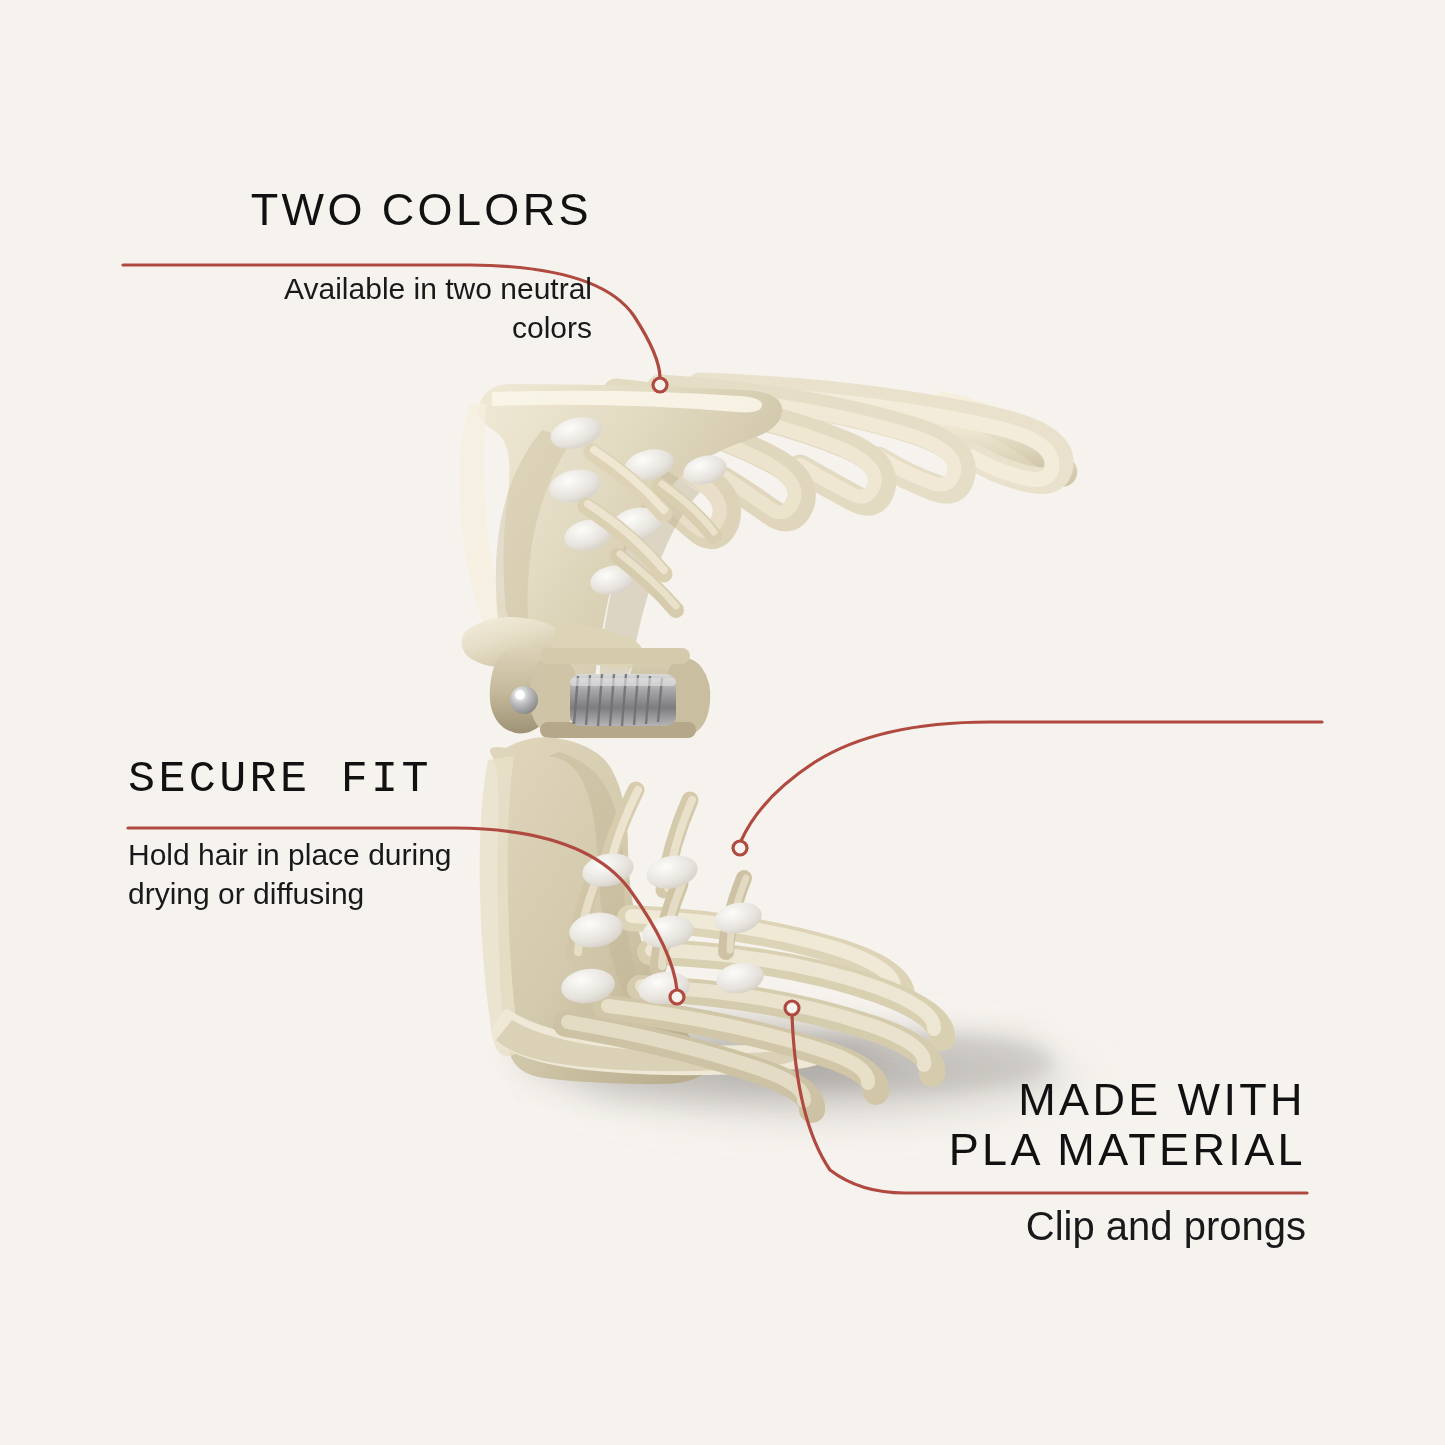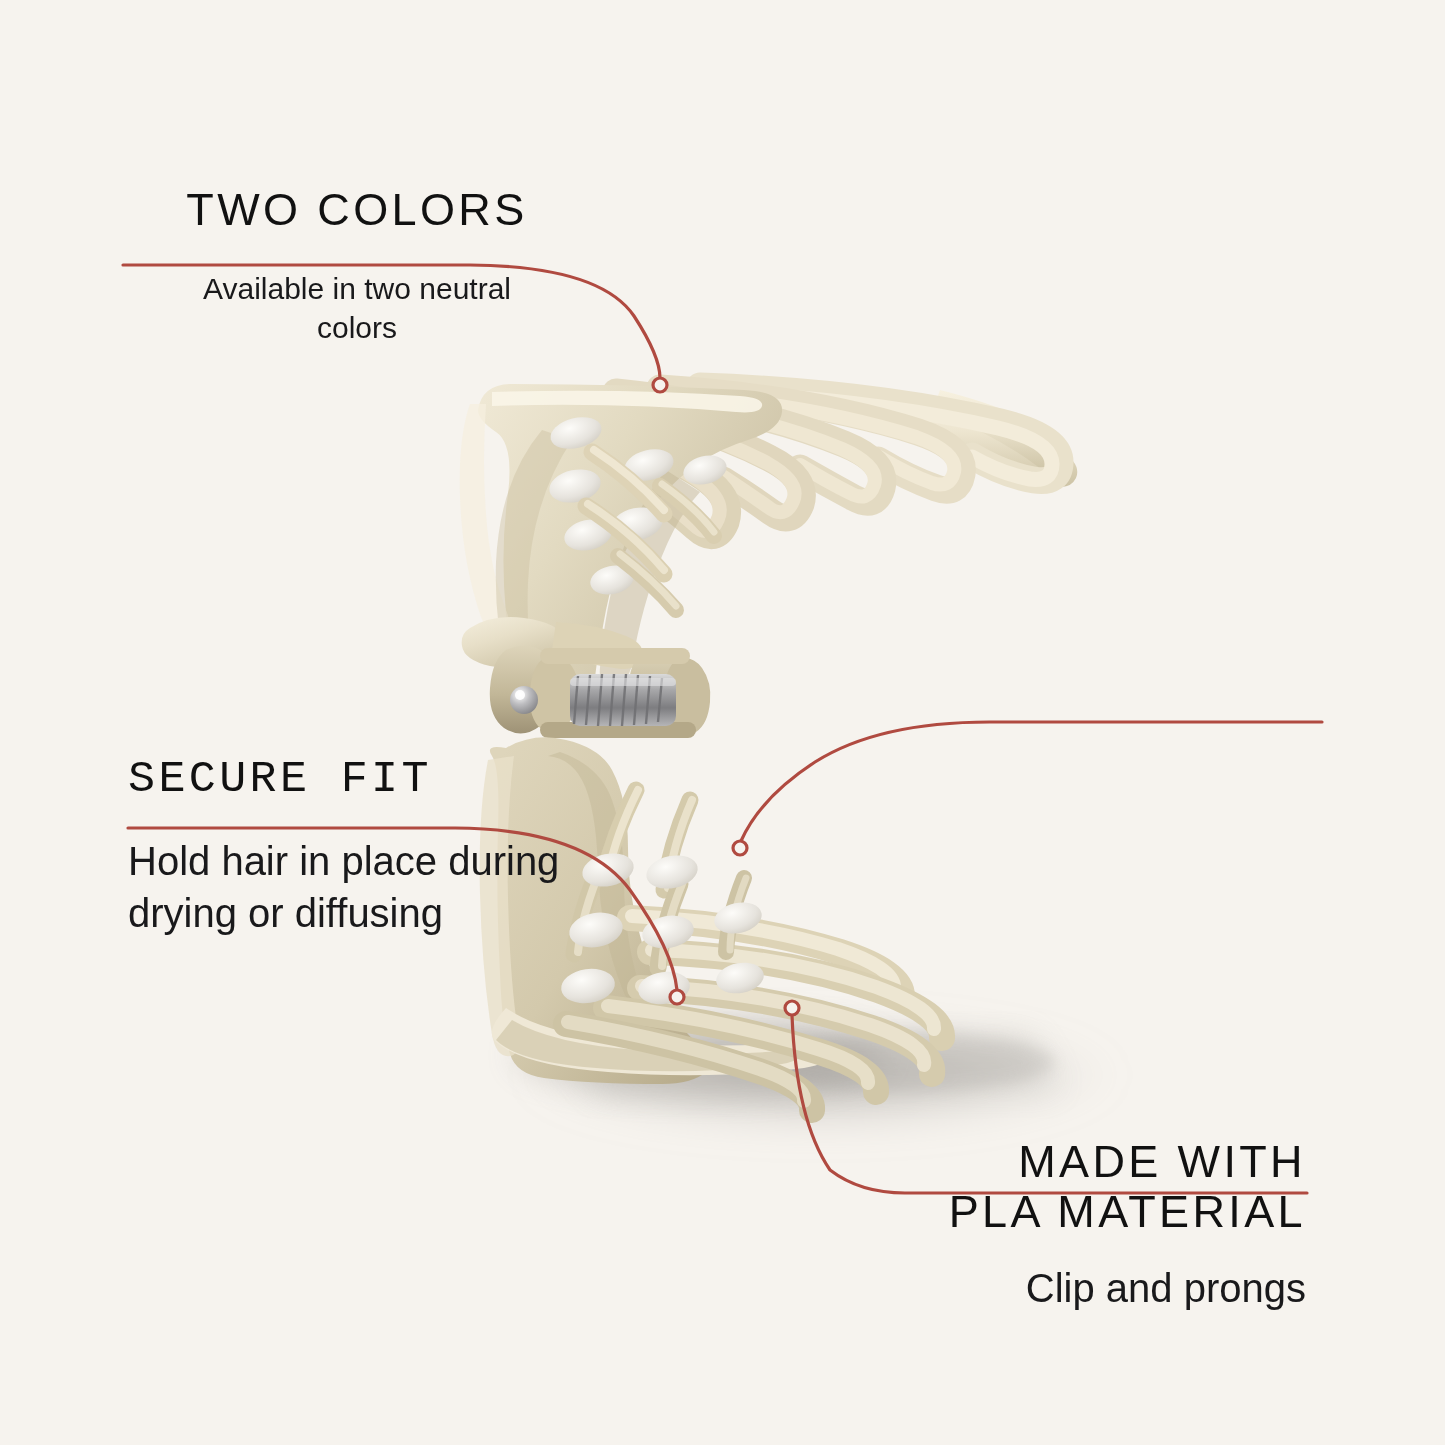--- a/index.html
+++ b/index.html
@@ -29,33 +29,33 @@
     white-space:pre-line;
   }
   .callout .c-body{
     font-family:"Liberation Sans", sans-serif;
     font-weight:400;
     color:#19191b;
     line-height:1.30;
     white-space:pre-line;
   }
 
-  #callout-two-colors{left:122px;top:185px;width:470px;text-align:center;}
+  #callout-two-colors{left:122px;top:185px;width:470px;text-align:right;}
   #callout-two-colors .c-title{font-size:45px;}
   #callout-two-colors .c-body{font-size:30px;margin-top:34px;}
 
   #callout-secure-fit{left:128px;top:755px;width:470px;text-align:left;}
   #callout-secure-fit .c-title{font-size:45px;font-family:Liberation Mono, monospace;}
-  #callout-secure-fit .c-body{font-size:40px;margin-top:30px;}
+  #callout-secure-fit .c-body{font-size:30px;margin-top:30px;}
 
   #callout-root-lift{left:860px;top:655px;width:462px;text-align:right;}
   #callout-root-lift .c-title{font-size:45px;}
   #callout-root-lift .c-body{font-size:30px;margin-top:29px;}
 
-  #callout-pla{left:840px;top:1137px;width:466px;text-align:right;}
+  #callout-pla{left:840px;top:1075px;width:466px;text-align:right;}
   #callout-pla .c-title{font-size:45px;}
   #callout-pla .c-body{font-size:40px;margin-top:24px;}
 </style>
 </head>
 <body>
 
 <div id="stage">
 
   <svg id="product-svg" viewBox="0 0 1445 1445" aria-hidden="true">
     <defs>

